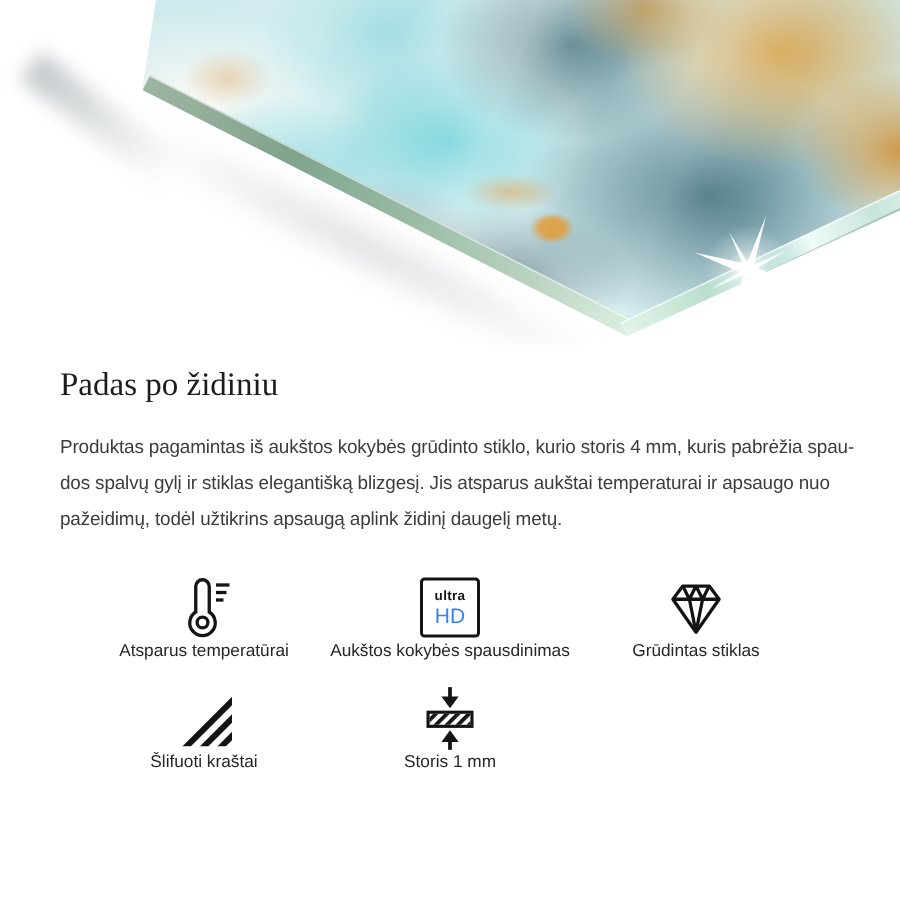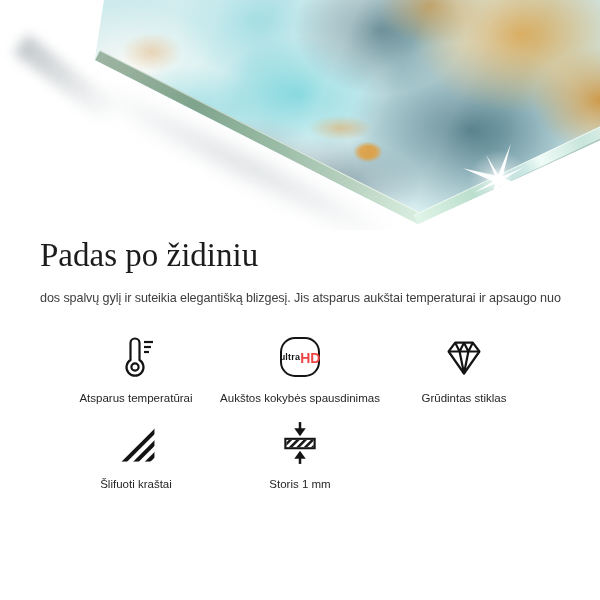--- a/index.html
+++ b/index.html
@@ -50,34 +50,34 @@
       transform:rotate(-25.4deg) translateY(-10px);
       background:linear-gradient(to right, rgba(225,245,232,.98), rgba(190,225,205,.95) 25%,
         rgba(170,215,210,.9) 45%, rgba(240,252,247,1) 60%, rgba(200,230,220,.95) 80%,
         rgba(230,245,240,.98));
       border-bottom:2px solid rgba(130,160,145,.5);border-top:1px solid rgba(255,255,255,.7);}
   .sparkle{position:absolute;left:461px;top:142px;width:76px;height:76px;}
 
   
   .content{padding:0 40px;}
   .heading{font-family:"Liberation Serif",serif;font-weight:400;color:#1c1c1c;
-      font-size:33px;line-height:33px;margin-top:9px;}
+      font-size:22px;line-height:33px;margin-top:9px;}
   .desc{margin-top:14px;color:#3d3d3d;font-size:12.6px;line-height:24px;letter-spacing:-0.1px;}
   .desc div{white-space:nowrap;}
 
   
   .features{display:grid;grid-template-columns:repeat(3,1fr);row-gap:16px;
       padding:0 14px;margin-top:24px;}
   .feature{display:flex;flex-direction:column;align-items:center;}
   .icon-box{height:46px;display:flex;align-items:center;justify-content:center;}
-  .feature .label{margin-top:12px;font-size:11.5px;color:#262626;white-space:nowrap;}
-  .hd-box{width:36px;height:36px;border:2.5px solid #141414;border-radius:15px;
-      display:flex;flex-direction:row;align-items:center;justify-content:center;line-height:1;}
+  .feature .label{margin-top:0;font-size:11.5px;color:#262626;white-space:nowrap;}
+  .hd-box{width:36px;height:36px;border:2.5px solid #141414;border-radius:3px;
+      display:flex;flex-direction:column;align-items:center;justify-content:center;line-height:1;}
   .hd-box .t1{font-size:9px;font-weight:700;letter-spacing:.2px;color:#141414;}
-  .hd-box .t2{font-size:14px;font-weight:700;color:#ef4444;margin-top:1px;}
+  .hd-box .t2{font-size:14px;font-weight:400;color:#3b82f6;margin-top:1px;}
 </style>
 </head>
 <body>
 
 <div class="page">
 
   <div class="hero">
     <div class="shadow shadow-tip"></div>
     <div class="shadow shadow-left-edge"></div>
     <div class="shadow shadow-right-edge"></div>
@@ -99,21 +99,23 @@
       <path d="M38,0 L40.5,34.5 L76,38 L40.5,41.5 L38,76 L35.5,41.5 L0,38 L35.5,34.5 Z" fill="#ffffff" opacity="0.95" transform="rotate(18 38 38)"></path>
       <path d="M38,10 L39.8,36 L66,38 L39.8,40 L38,66 L36.2,40 L10,38 L36.2,36 Z" fill="#ffffff" opacity="0.9" transform="rotate(63 38 38)"></path>
     </svg>
   </div>
 
   <div class="content">
     <div class="heading">
       <div>Padas po židiniu</div>
     </div>
     <div class="desc">
-      <div>dos spalvų gylį ir suteikia elegantišką blizgesį. Jis atsparus aukštai temperaturai ir apsaugo nuo</div>
+      <div>Produktas pagamintas iš aukštos kokybės grūdinto stiklo, kurio storis 4 mm, kuris pabrėžia spau-</div>
+      <div>dos spalvų gylį ir stiklas elegantišką blizgesį. Jis atsparus aukštai temperaturai ir apsaugo nuo</div>
+      <div>pažeidimų, todėl užtikrins apsaugą aplink židinį daugelį metų.</div>
     </div>
 
     <div class="features">
 
       <div class="feature">
         <div class="icon-box">
           <svg width="44" height="46" viewBox="0 0 44 46" fill="none" stroke="#141414" stroke-width="2.2">
             <path d="M16.5,9 a4.5,4.5 0 0 1 9,0 V26 a8.5,8.5 0 1 1 -9,0 Z"></path>
             <circle cx="21" cy="33" r="3.6"></circle>
             <line x1="30" y1="8" x2="39" y2="8"></line>

